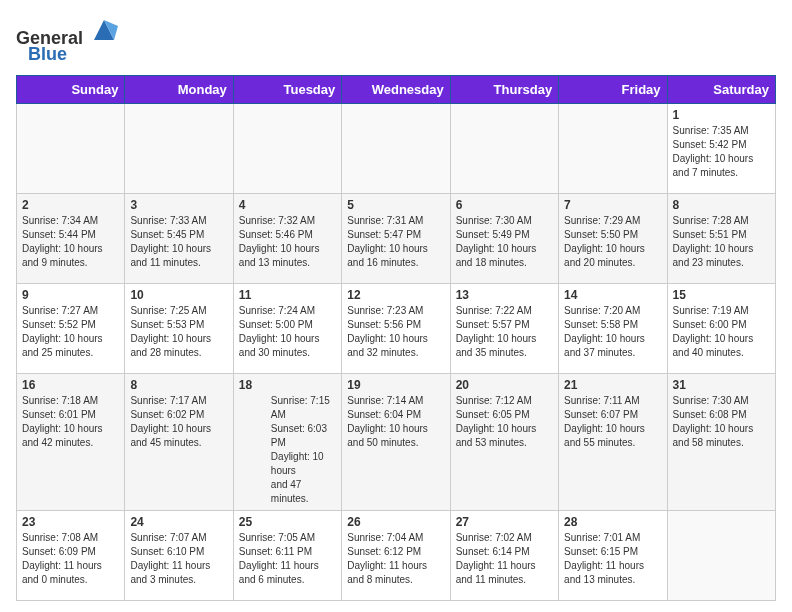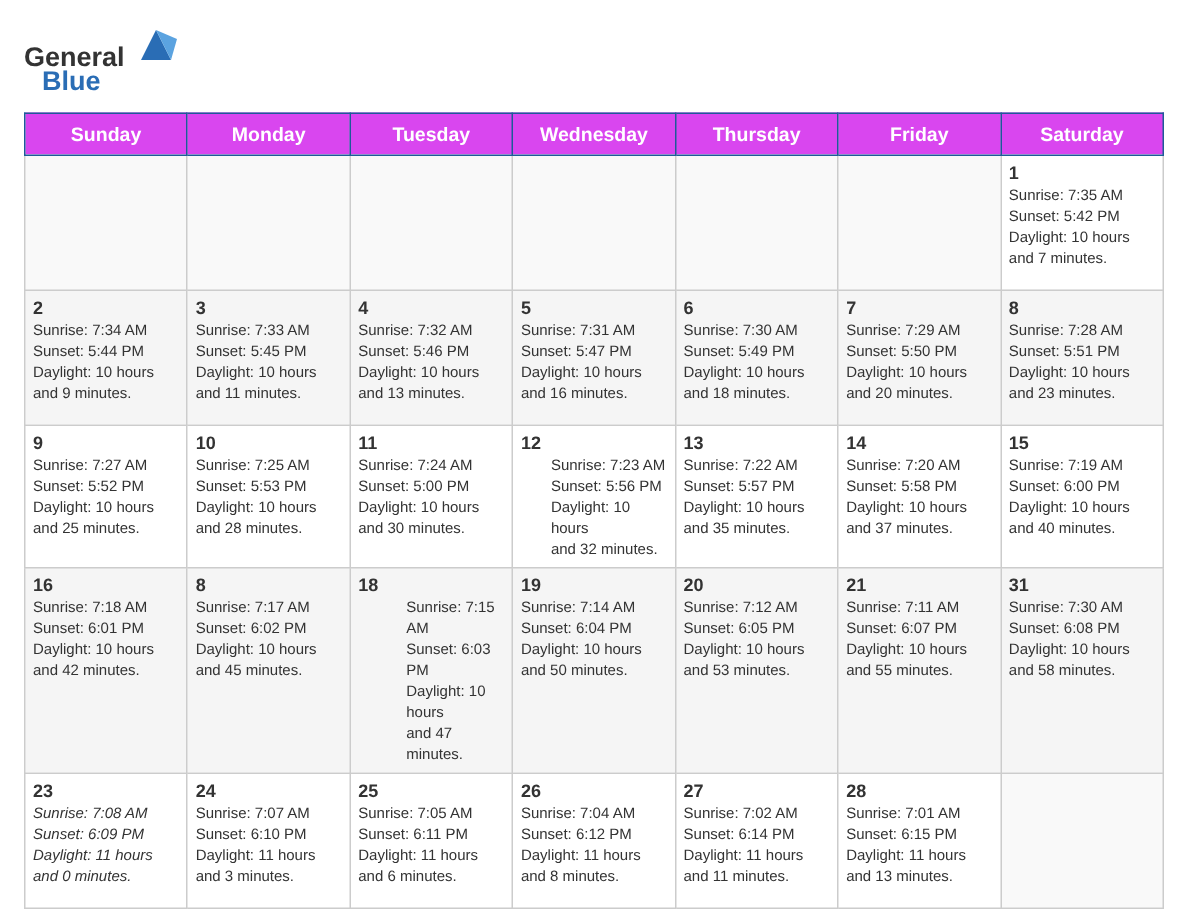--- a/index.html
+++ b/index.html
@@ -43,26 +43,26 @@
     .location {
       font-size: 15px;
       color: #555;
     }
     .calendar {
       width: 100%;
       border-collapse: collapse;
       border: 1px solid #ccc;
     }
     .calendar th {
-      background: #d946ef;
+      background: #6d28d9;
       color: #fff;
       font-size: 13px;
       font-weight: bold;
       padding: 6px 6px;
-      text-align: center;
+      text-align: right;
       border: 1px solid #1e5a99;
     }
     .calendar td {
       vertical-align: top;
       border: 1px solid #ccc;
       padding: 4px 5px;
       width: calc(100% / 7);
       font-size: 10.5px;
       color: #333;
       background: #fff;
@@ -211,21 +211,21 @@
         </td>
         <td>
           <span class="day-num">11</span>
           <div class="day-info" style="white-space: pre-line;">Sunrise: 7:24 AM
 Sunset: 5:00 PM
 Daylight: 10 hours
 and 30 minutes.</div>
         </td>
         <td>
           <span class="day-num">12</span>
-          <div class="day-info" style="white-space: pre-line; margin-left: 20px;">Sunrise: 7:23 AM
+          <div class="day-info" style="white-space: pre-line;">Sunrise: 7:23 AM
 Sunset: 5:56 PM
 Daylight: 10 hours
 and 32 minutes.</div>
         </td>
         <td>
           <span class="day-num">13</span>
           <div class="day-info" style="white-space: pre-line;">Sunrise: 7:22 AM
 Sunset: 5:57 PM
 Daylight: 10 hours
 and 35 minutes.</div>
@@ -292,21 +292,21 @@
           <span class="day-num">31</span>
           <div class="day-info" style="white-space: pre-line;">Sunrise: 7:30 AM
 Sunset: 6:08 PM
 Daylight: 10 hours
 and 58 minutes.</div>
         </td>
       </tr>
       <tr>
         <td>
           <span class="day-num">23</span>
-          <div class="day-info" style="white-space: pre-line; font-style: italic;">Sunrise: 7:08 AM
+          <div class="day-info" style="white-space: pre-line;">Sunrise: 7:08 AM
 Sunset: 6:09 PM
 Daylight: 11 hours
 and 0 minutes.</div>
         </td>
         <td>
           <span class="day-num">24</span>
           <div class="day-info" style="white-space: pre-line;">Sunrise: 7:07 AM
 Sunset: 6:10 PM
 Daylight: 11 hours
 and 3 minutes.</div>

